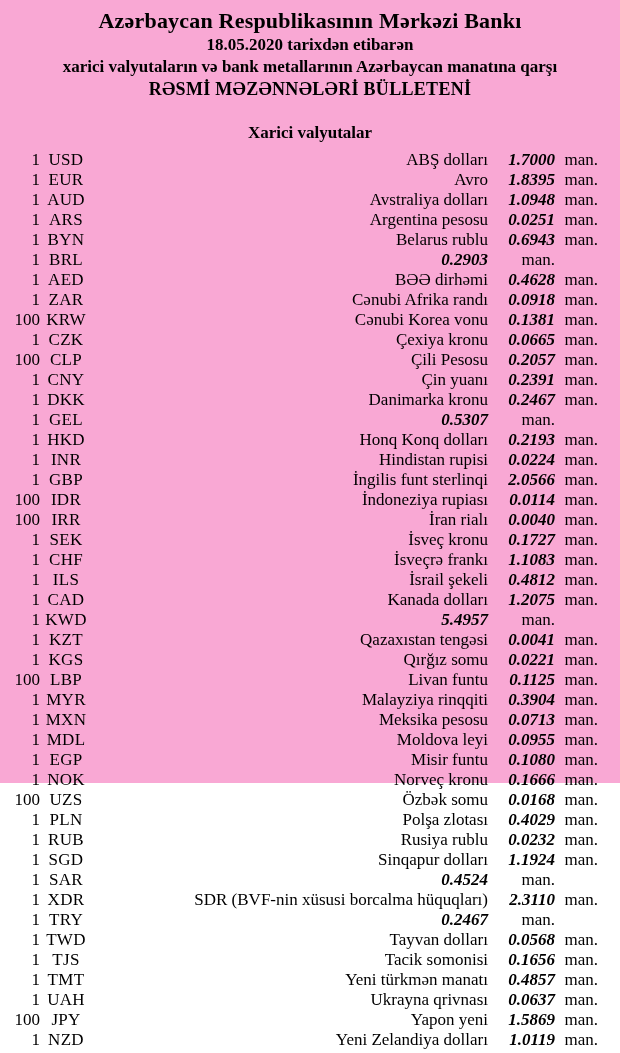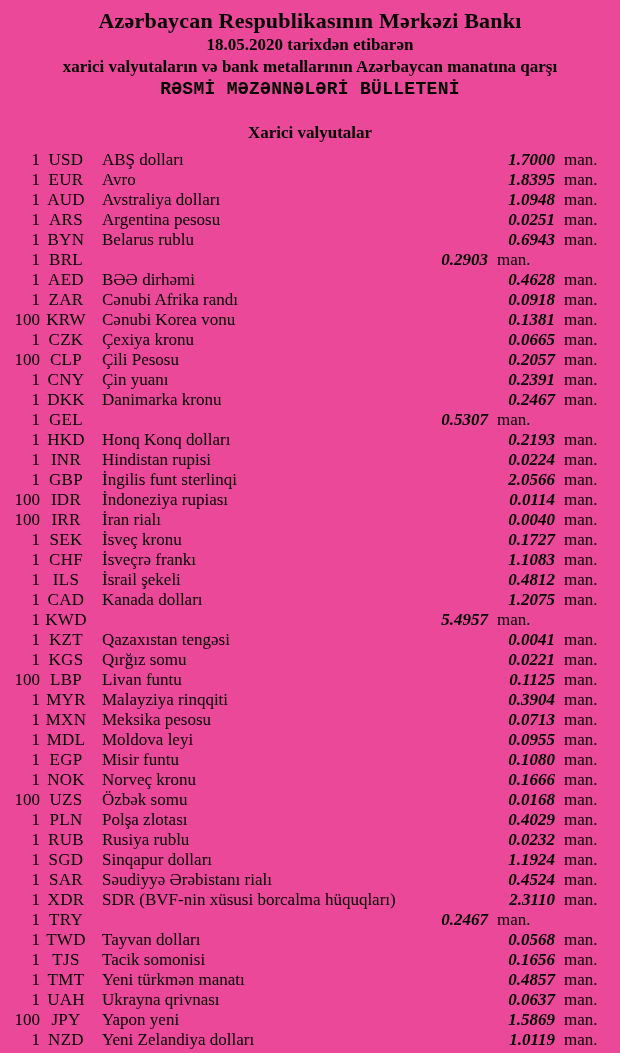--- a/index.html
+++ b/index.html
@@ -9,22 +9,22 @@
   }
   body {
     width: 620px;
     height: 1053px;
     font-family: "Liberation Serif", "DejaVu Serif", serif;
     color: #000000;
     overflow: hidden;
   }
   .page {
     width: 620px;
-    height: 1053px;
-    background: #ec4899;
+    height: 783px;
+    background: #f9a8d4;
   }
   .header {
     padding-top: 8px;
     text-align: center;
     font-weight: bold;
   }
   .title {
     font-size: 22px;
     line-height: 26px;
     letter-spacing: 0.2px;
@@ -34,21 +34,20 @@
     line-height: 22px;
   }
   .subtitle-line {
     font-size: 17px;
     line-height: 22px;
   }
   .bulletin-line {
     font-size: 18px;
     line-height: 22px;
     letter-spacing: 0.3px;
-    font-family: Liberation Mono, monospace;
   }
   .section-title {
     margin-top: 22px;
     text-align: center;
     font-weight: bold;
     font-size: 17px;
     line-height: 22px;
     font-family: Liberation Serif, serif;
   }
   .rates {
@@ -63,33 +62,32 @@
     align-items: baseline;
   }
   .cell-nominal {
     text-align: right;
   }
   .cell-code {
     text-align: center;
     letter-spacing: 0.3px;
   }
   .cell-name {
-    text-align: left;
+    text-align: right;
     padding-left: 10px;
     white-space: nowrap;
     overflow: hidden;
   }
   .cell-rate {
     text-align: right;
     font-weight: bold;
     font-style: italic;
   }
   .cell-unit {
-    text-align: left;
-    padding-left: 9px;
+    text-align: right;
   }
 </style>
 </head>
 <body>
 
 <div class="page">
   <div class="header">
     <div class="title">Azərbaycan Respublikasının Mərkəzi Bankı</div>
     <div class="date-line">18.05.2020 tarixdən etibarən</div>
     <div class="subtitle-line">xarici valyutaların və bank metallarının Azərbaycan manatına qarşı</div>
@@ -381,21 +379,20 @@
     <span class="cell-nominal">1</span>
     <span class="cell-code">SGD</span>
     <span class="cell-name">Sinqapur dolları</span>
     <span class="cell-rate">1.1924</span>
     <span class="cell-unit">man.</span>
   </div>
 
   <div class="row">
     <span class="cell-nominal">1</span>
     <span class="cell-code">SAR</span>
-    <span class="cell-name">Səudiyyə Ərəbistanı rialı</span>
     <span class="cell-rate">0.4524</span>
     <span class="cell-unit">man.</span>
   </div>
 
   <div class="row">
     <span class="cell-nominal">1</span>
     <span class="cell-code">XDR</span>
     <span class="cell-name">SDR (BVF-nin xüsusi borcalma hüquqları)</span>
     <span class="cell-rate">2.3110</span>
     <span class="cell-unit">man.</span>

